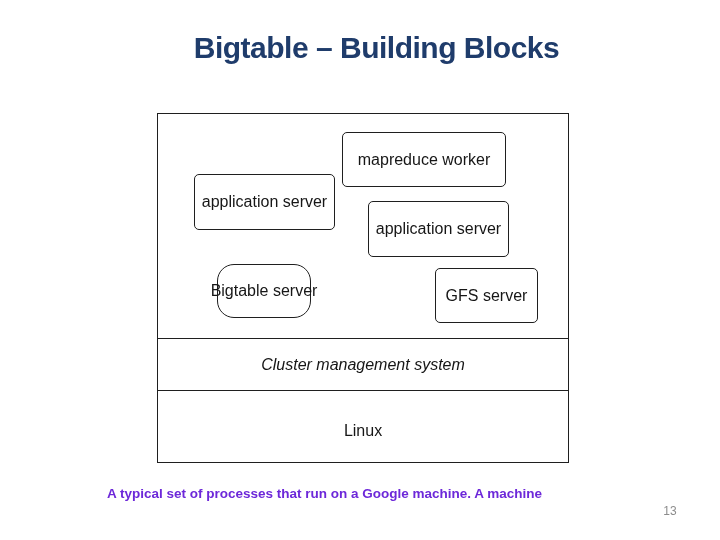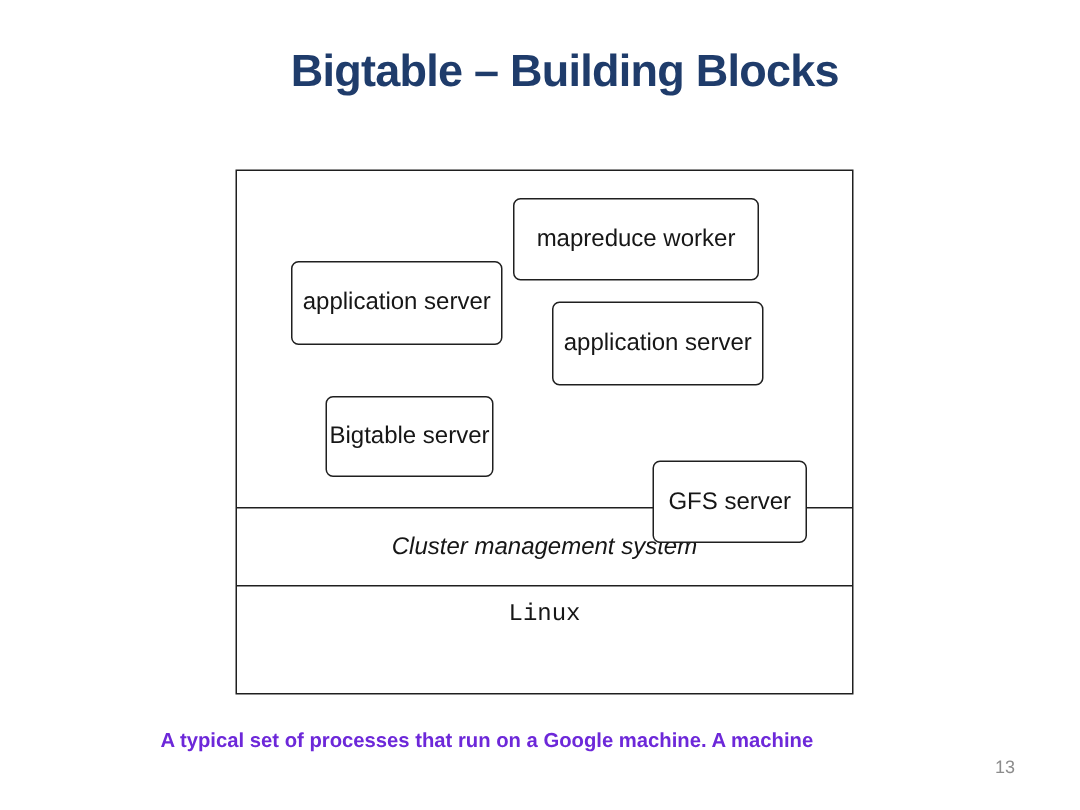--- a/index.html
+++ b/index.html
@@ -46,32 +46,32 @@
     display: flex;
     align-items: center;
     justify-content: center;
     font-size: 16px;
     color: #161616;
     white-space: nowrap;
   }
   .node-mapreduce   { left: 184px; top: 18px;  width: 164px; height: 55px; }
   .node-appserver-1 { left: 36px;  top: 60px;  width: 141px; height: 56px; }
   .node-appserver-2 { left: 210px; top: 87px;  width: 141px; height: 56px; }
-  .node-bigtable    { left: 59px;  top: 150px; width: 112px; height: 54px; }
-  .node-gfs         { left: 277px; top: 154px; width: 103px; height: 55px; margin-top: 39px; }
+  .node-bigtable    { left: 59px;  top: 150px; width: 94px; height: 54px; border-radius: 17px; }
+  .node-gfs         { left: 277px; top: 154px; width: 103px; height: 55px; }
   .layer {
     border-top: 1.5px solid #1f1f1f;
     display: flex;
     align-items: center;
     justify-content: center;
     font-size: 16px;
     color: #161616;
   }
   .layer-cluster { height: 52px; flex: none; font-style: italic; }
-  .layer-linux { flex: 1; align-items: flex-start; font-family: Liberation Mono, monospace; }
+  .layer-linux { flex: 1; align-items: center; }
   .layer-linux .layer-label { margin-top: 9px; }
   .caption {
     position: absolute;
     left: 107px;
     top: 484px;
     width: 540px;
     font-size: 13.5px;
     font-weight: 600;
     color: #6d28d9;
     line-height: 19px;

